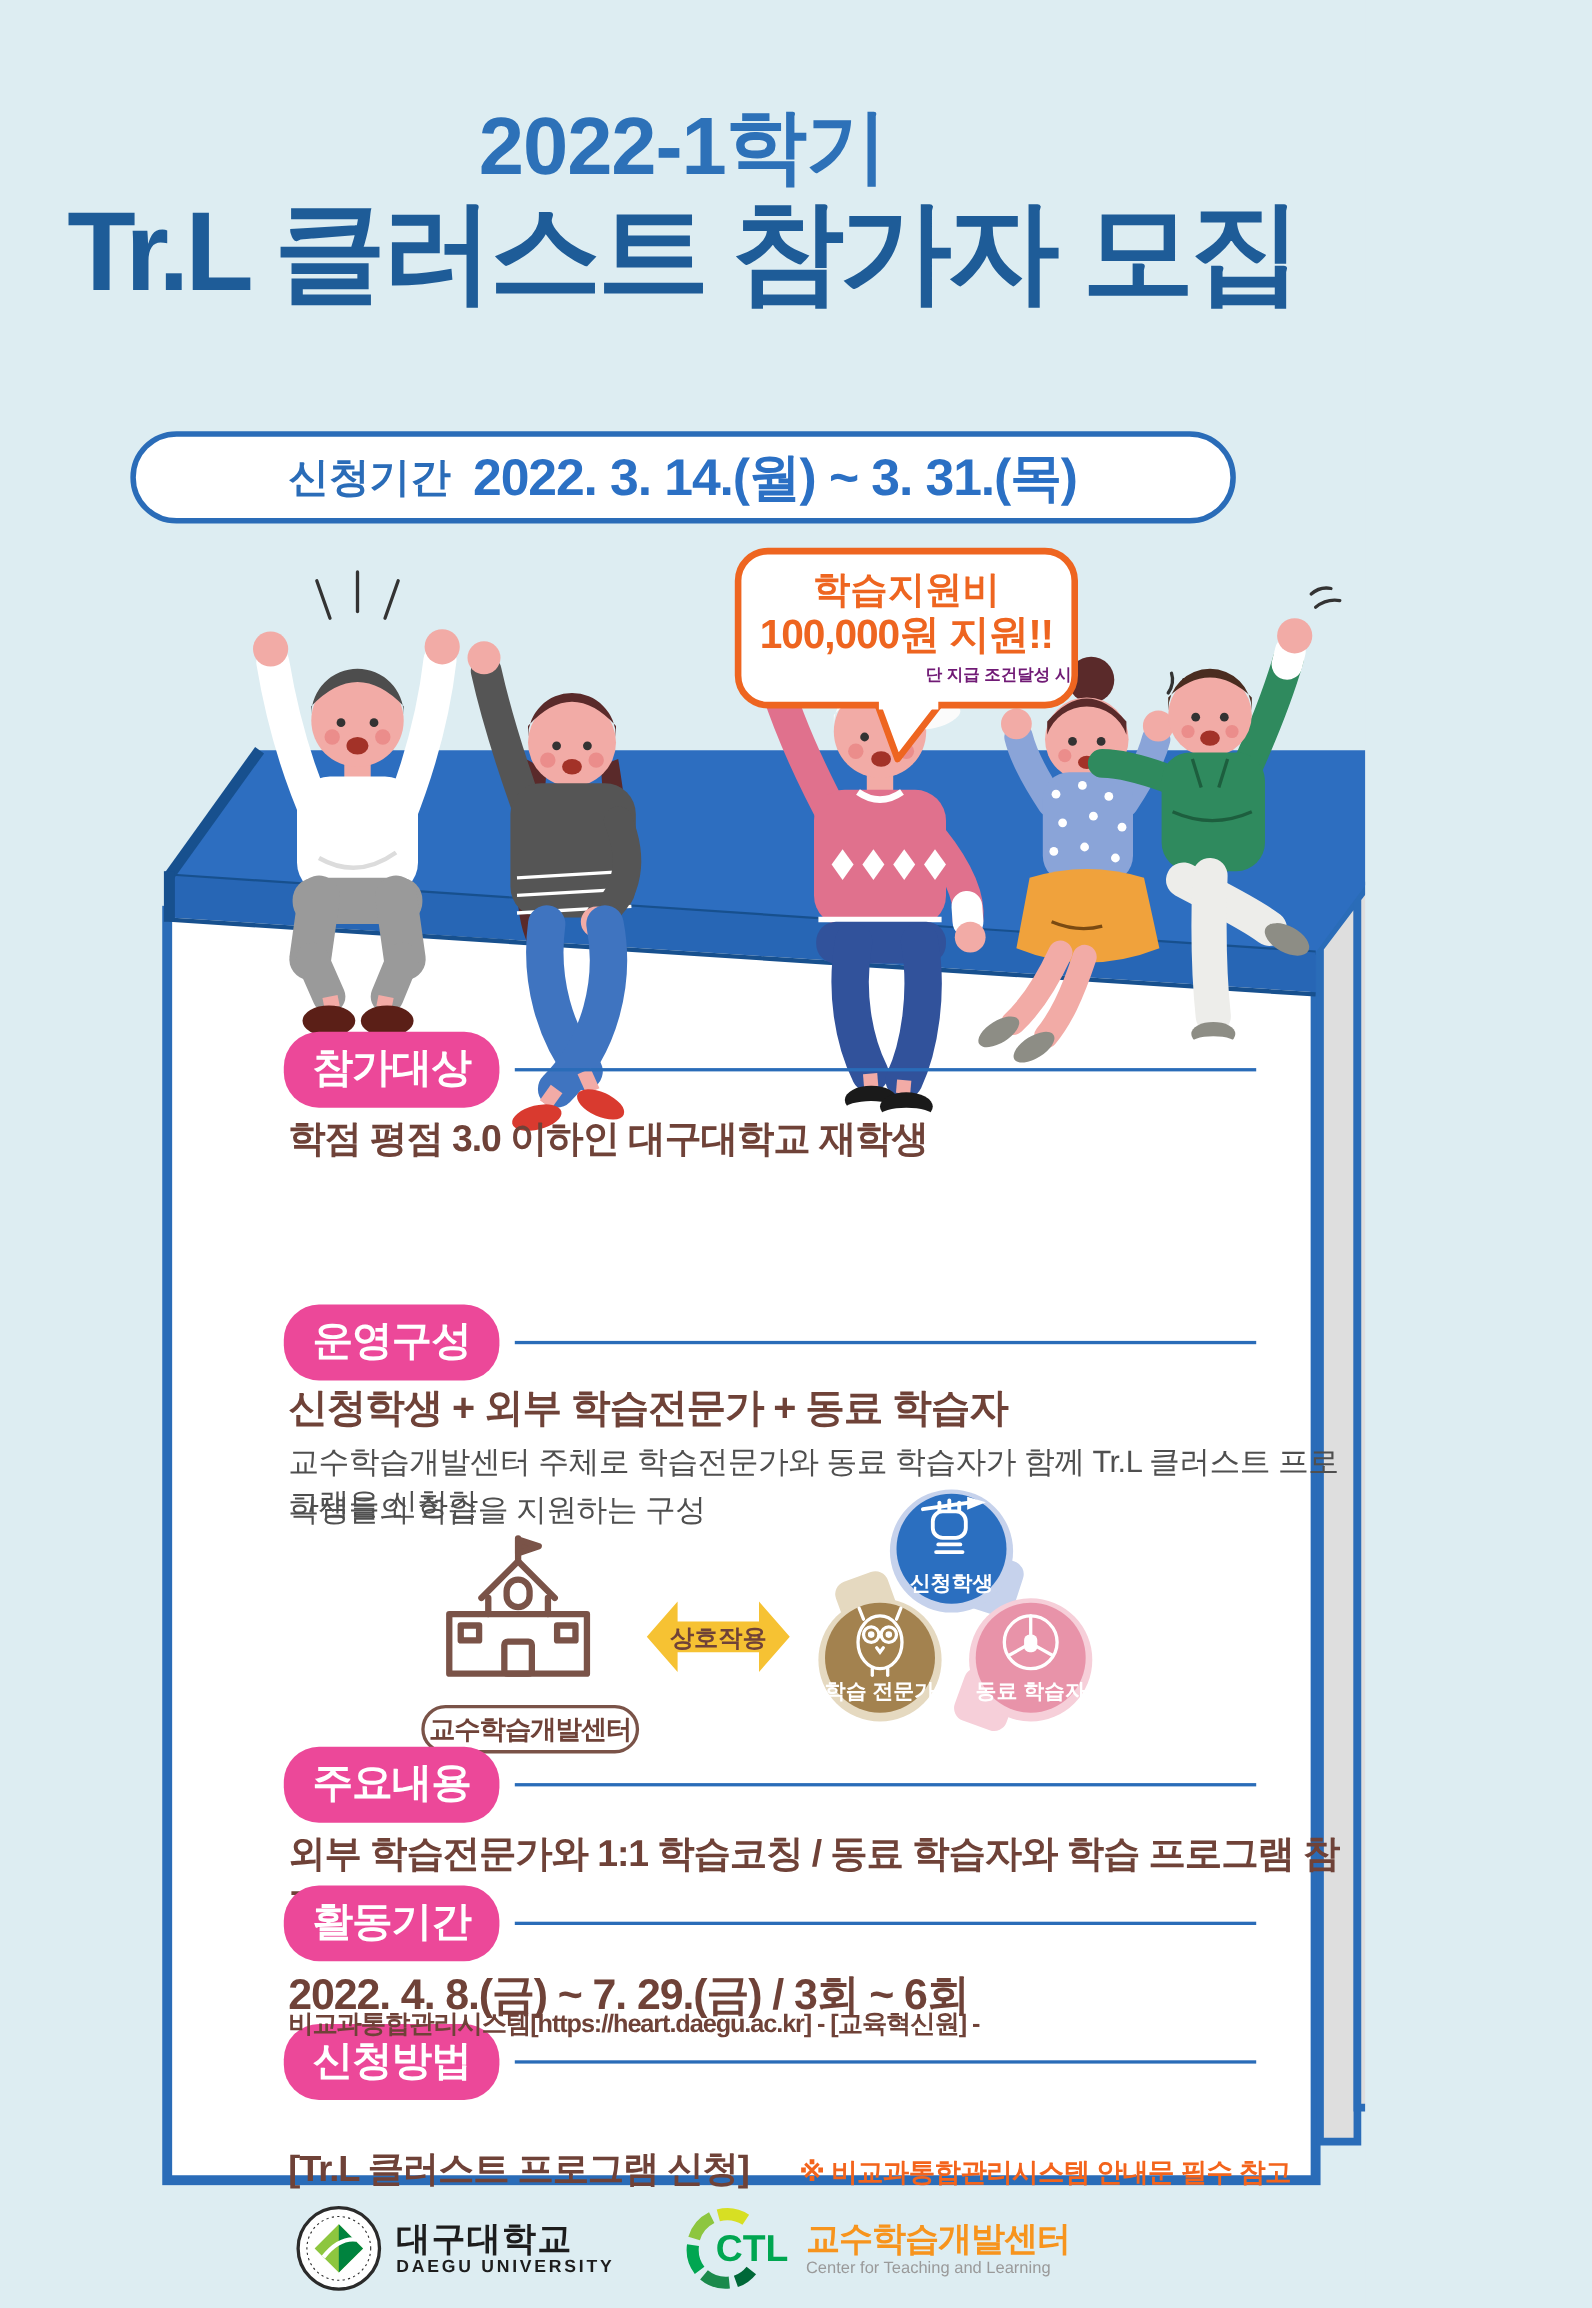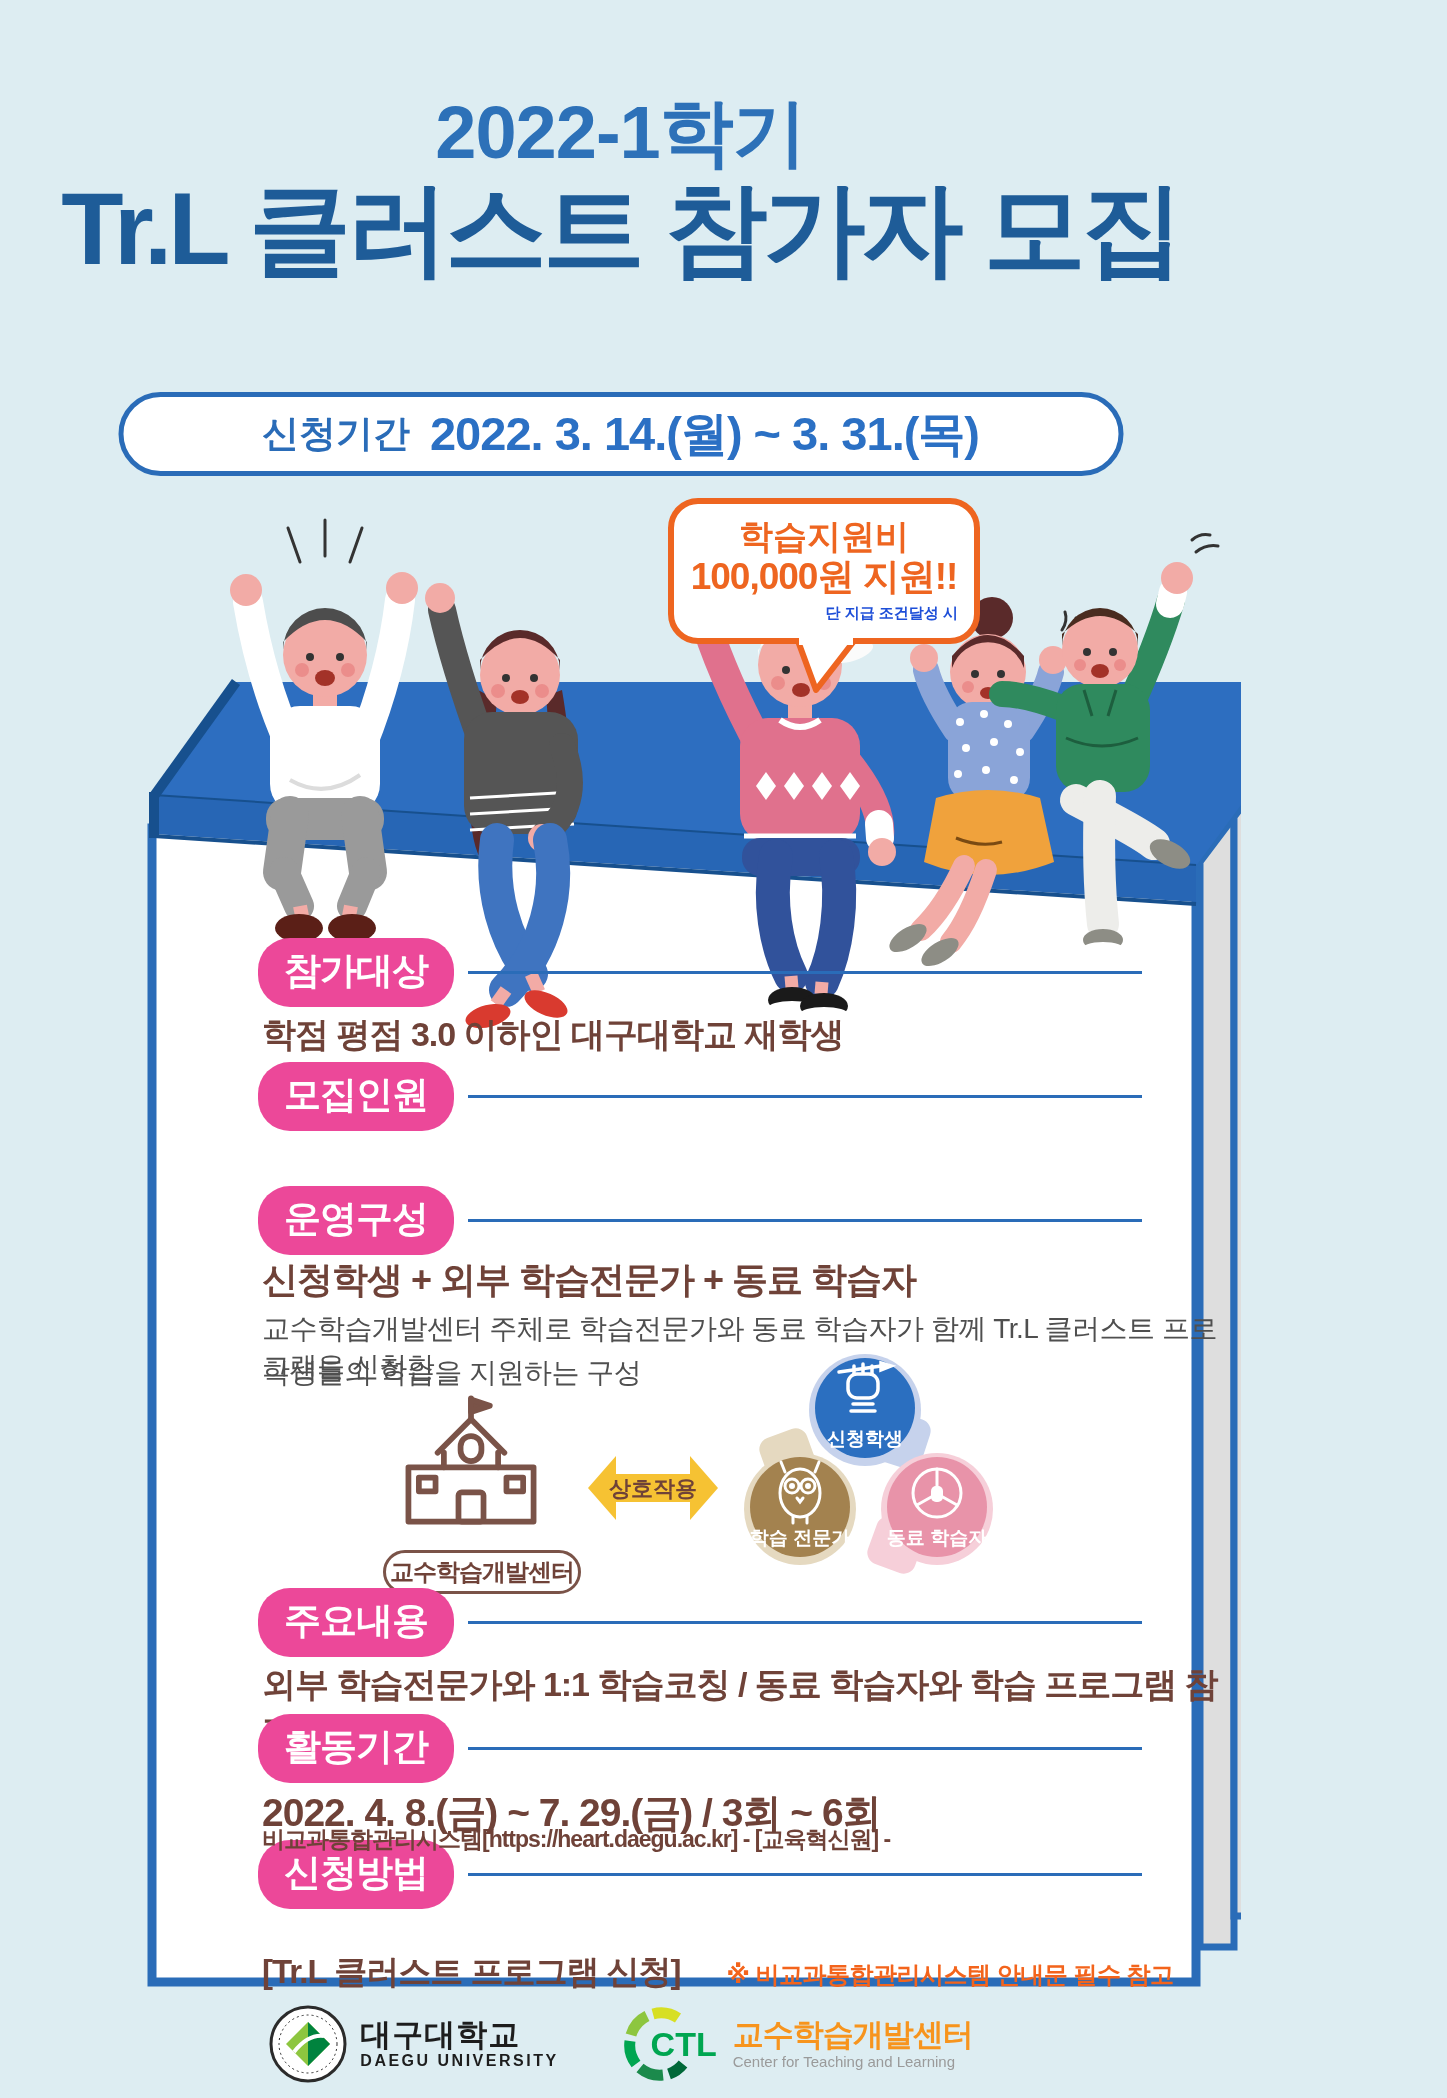--- a/index.html
+++ b/index.html
@@ -14,21 +14,21 @@
   .period-pill{top:380px;left:50%;transform:translateX(-50%);width:995px;height:74px;
                background:#ffffff;border:5px solid #2a6cb8;border-radius:46px;
                display:flex;align-items:center;justify-content:center;gap:20px;margin-top:12px;}
   .period-label{font-size:37px;font-weight:700;color:#2a6cb8;}
   .period-value{font-size:47px;font-weight:800;color:#2b70c4;letter-spacing:-1px;}
   
   .bubble{top:498px;left:668px;width:312px;height:146px;background:#fff;border:6px solid #ee6520;
           border-radius:30px;z-index:5;text-align:center;box-sizing:border-box;padding-top:14px;}
   .bubble-l1{font-size:34px;font-weight:800;color:#ee6520;line-height:1.1;}
   .bubble-l2{font-size:37px;font-weight:800;color:#ee6520;line-height:1.2;letter-spacing:-1px;}
-  .bubble-cap{font-size:15px;font-weight:600;color:#1d4ed8;text-align:right;padding-right:16px;margin-top:4px;}
+  .bubble-cap{font-size:15px;font-weight:600;color:#701a75;text-align:right;margin-top:4px;}
   .bubble-tail{position:absolute;left:118px;top:132px;z-index:6;}
   
   .sec{position:absolute;left:258px;width:884px;display:flex;align-items:center;z-index:4;}
   .pill{display:inline-block;background:#ec4899;color:#fff;font-size:37px;font-weight:800;
         padding:8px 26px 11px;border-radius:32px;letter-spacing:-1px;white-space:nowrap;}
   .sec-line{flex:1;height:0;border-top:3px solid #2a6cb8;margin-left:14px;}
   .body-txt{position:absolute;left:262px;z-index:4;font-size:34px;font-weight:600;color:#6f4238;letter-spacing:-1px;}
   .body-strong{font-size:36px;font-weight:800;}
   .body-date{font-size:39px;font-weight:800;}
   .desc-txt{position:absolute;left:262px;z-index:4;font-size:28px;font-weight:400;color:#4f4f4f;letter-spacing:-0.5px;}
@@ -256,24 +256,20 @@
       <rect x="7" y="0" width="54" height="9" fill="#ffffff"></rect>
     </svg>
   </div>
 
   <div class="sec" style="top:938px">
     <span class="pill">참가대상</span>
     <span class="sec-line"></span>
   </div>
   <div class="abs body-txt" style="top:1012px">학점 평점 3.0 이하인 대구대학교 재학생</div>
 
-  <div class="sec" style="top:1062px">
-    <span class="pill">모집인원</span>
-    <span class="sec-line"></span>
-  </div>
 
   <div class="sec" style="top:1186px">
     <span class="pill">운영구성</span>
     <span class="sec-line"></span>
   </div>
   <div class="abs body-txt body-strong" style="top:1256px">신청학생 + 외부 학습전문가 + 동료 학습자</div>
   <div class="abs desc-txt" style="top:1310px">교수학습개발센터 주체로 학습전문가와 동료 학습자가 함께 Tr.L 클러스트 프로그램을 신청한</div>
   <div class="abs desc-txt" style="top:1354px">학생들의 학습을 지원하는 구성</div>
 
   <svg class="abs" style="top:1380px;left:398px;z-index:4" width="146" height="160" viewBox="0 0 140 130">

